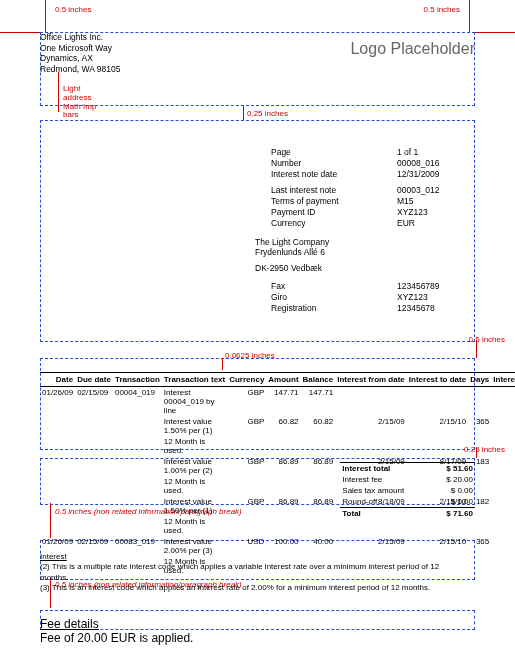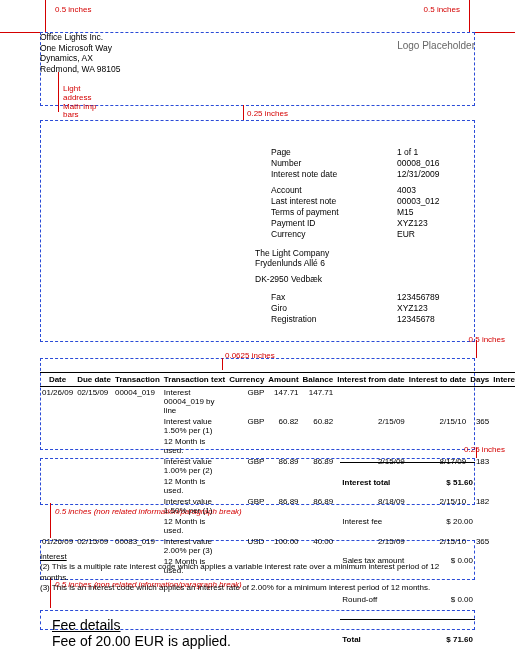--- a/index.html
+++ b/index.html
@@ -1,37 +1,37 @@
 <!DOCTYPE html>
 <html><head>
 <meta charset="utf-8">
 <style>
 html,body{margin:0;padding:0;font-family:"Segoe UI",Arial,sans-serif;font-size:8.5px;color:#000;background:#fff}
 #page{position:relative;width:515px;height:659px;background:#fff}
 #inner{position:absolute;left:40px;right:40px;top:32px;bottom:32px}
 .co{line-height:1.25}
-.logo{position:absolute;right:0;top:8px;color:#666;font-size:10px}
+.logo{position:absolute;right:0;top:8px;color:#666;font-size:16px}
 .doc{position:absolute;right:0;top:115px;width:220px}
 .doc h1{margin:0 0 3px 0;font-size:14px;font-weight:700}
 .doc table{border-collapse:collapse}
 .doc td{padding:0 0 1px 16px;vertical-align:top}
 .doc td.k{width:110px}
 .tblWrap{position:absolute;left:0;right:0;top:340px}
 table.lines{width:100%;border-collapse:collapse;font-size:8px}
-table.lines th{border-top:1px solid #000;border-bottom:1px solid #000;text-align:center;font-weight:700;padding:2px 2px;white-space:nowrap}
+table.lines th{border-top:1px solid #000;border-bottom:1px solid #000;text-align:right;font-weight:700;padding:2px 2px;white-space:nowrap}
 table.lines td{padding:1px 2px;vertical-align:top}
 .r{text-align:right}
 .totals{position:absolute;right:0;top:430px;font-size:8px}
 .totals table{border-collapse:collapse}
-.totals td{padding:15px 2px}
+.totals td{padding:1px 2px}
 .totals td.k{width:100px}
 .totals tr.border td{border-top:1px solid #000;font-weight:700}
 .notes{position:absolute;left:0;right:16px;top:520px;font-size:8px;line-height:1.3}
 .notes .hd{text-decoration:underline}
-.fee{position:absolute;left:12px;right:0;top:585px;font-size:14px}
+.fee{position:absolute;left:0;right:0;top:585px;font-size:12px}
 .fee .hd{text-decoration:underline}
 
 
 .guide{position:absolute;border:1px dashed #2a4bd7;pointer-events:none}
 .mTxt{position:absolute;font-size:8px;color:#d40000;white-space:nowrap;pointer-events:none}
 .mBar{position:absolute;background:#d40000;pointer-events:none}
 .mBarH{height:1px}
 .mBarV{width:1px}
 .red{color:#d40000}
 </style>
@@ -105,24 +105,20 @@
             </tr>
         <tr>
               <td class="k">Interest note date</td>
               <td>12/31/2009</td>
             </tr>
       </tbody>
         </table>
       <div style="height:5px"></div>
       <table>
         <tbody>
-            <tr>
-              <td class="k">Account</td>
-              <td>4003</td>
-            </tr>
         <tr>
               <td class="k">Last interest note</td>
               <td>00003_012</td>
             </tr>
         <tr>
               <td class="k">Terms of payment</td>
               <td>M15</td>
             </tr>
         <tr>
               <td class="k">Payment ID</td>

